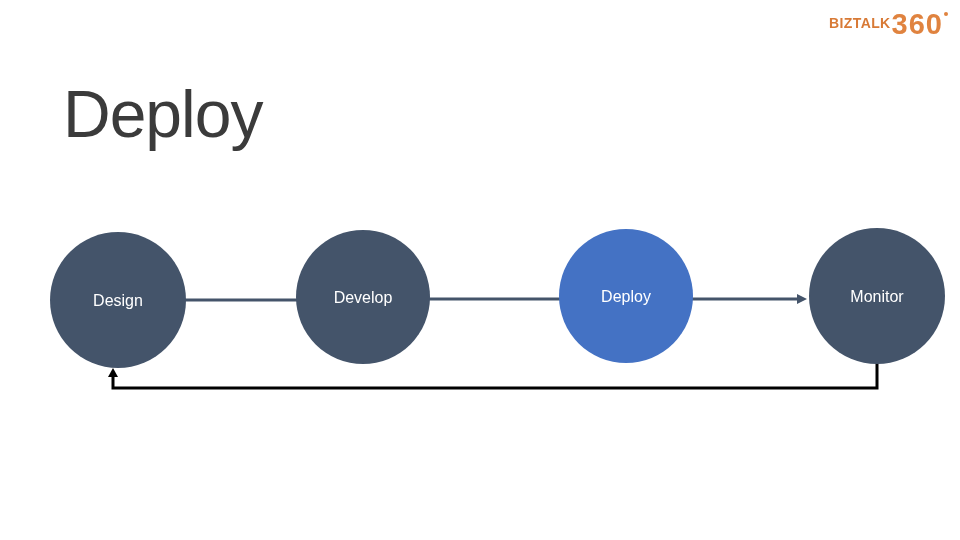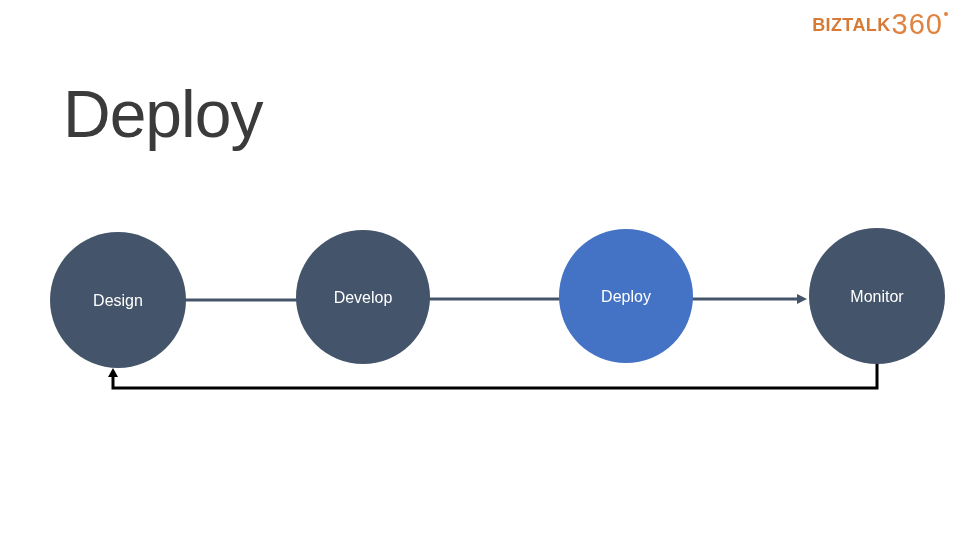--- a/index.html
+++ b/index.html
@@ -21,30 +21,30 @@
   .logo {
     position: absolute;
     top: 10px;
     right: 12px;
     display: flex;
     align-items: flex-start;
     color: #de8040;
     user-select: none;
   }
   .logo-brand {
-    font-size: 18px;
+    font-size: 14px;
     font-weight: bold;
     letter-spacing: 0.4px;
     margin-top: 5px;
     color: #d87a36;
   }
   .logo-suffix {
     font-size: 29px;
     line-height: 1;
-    font-weight: 400;
+    font-weight: 700;
     margin-left: 1px;
     letter-spacing: 1px;
     color: #e0833f;
   }
   .logo-dot {
     width: 4px;
     height: 4px;
     border-radius: 50%;
     background: #e0833f;
     margin-top: 2px;

